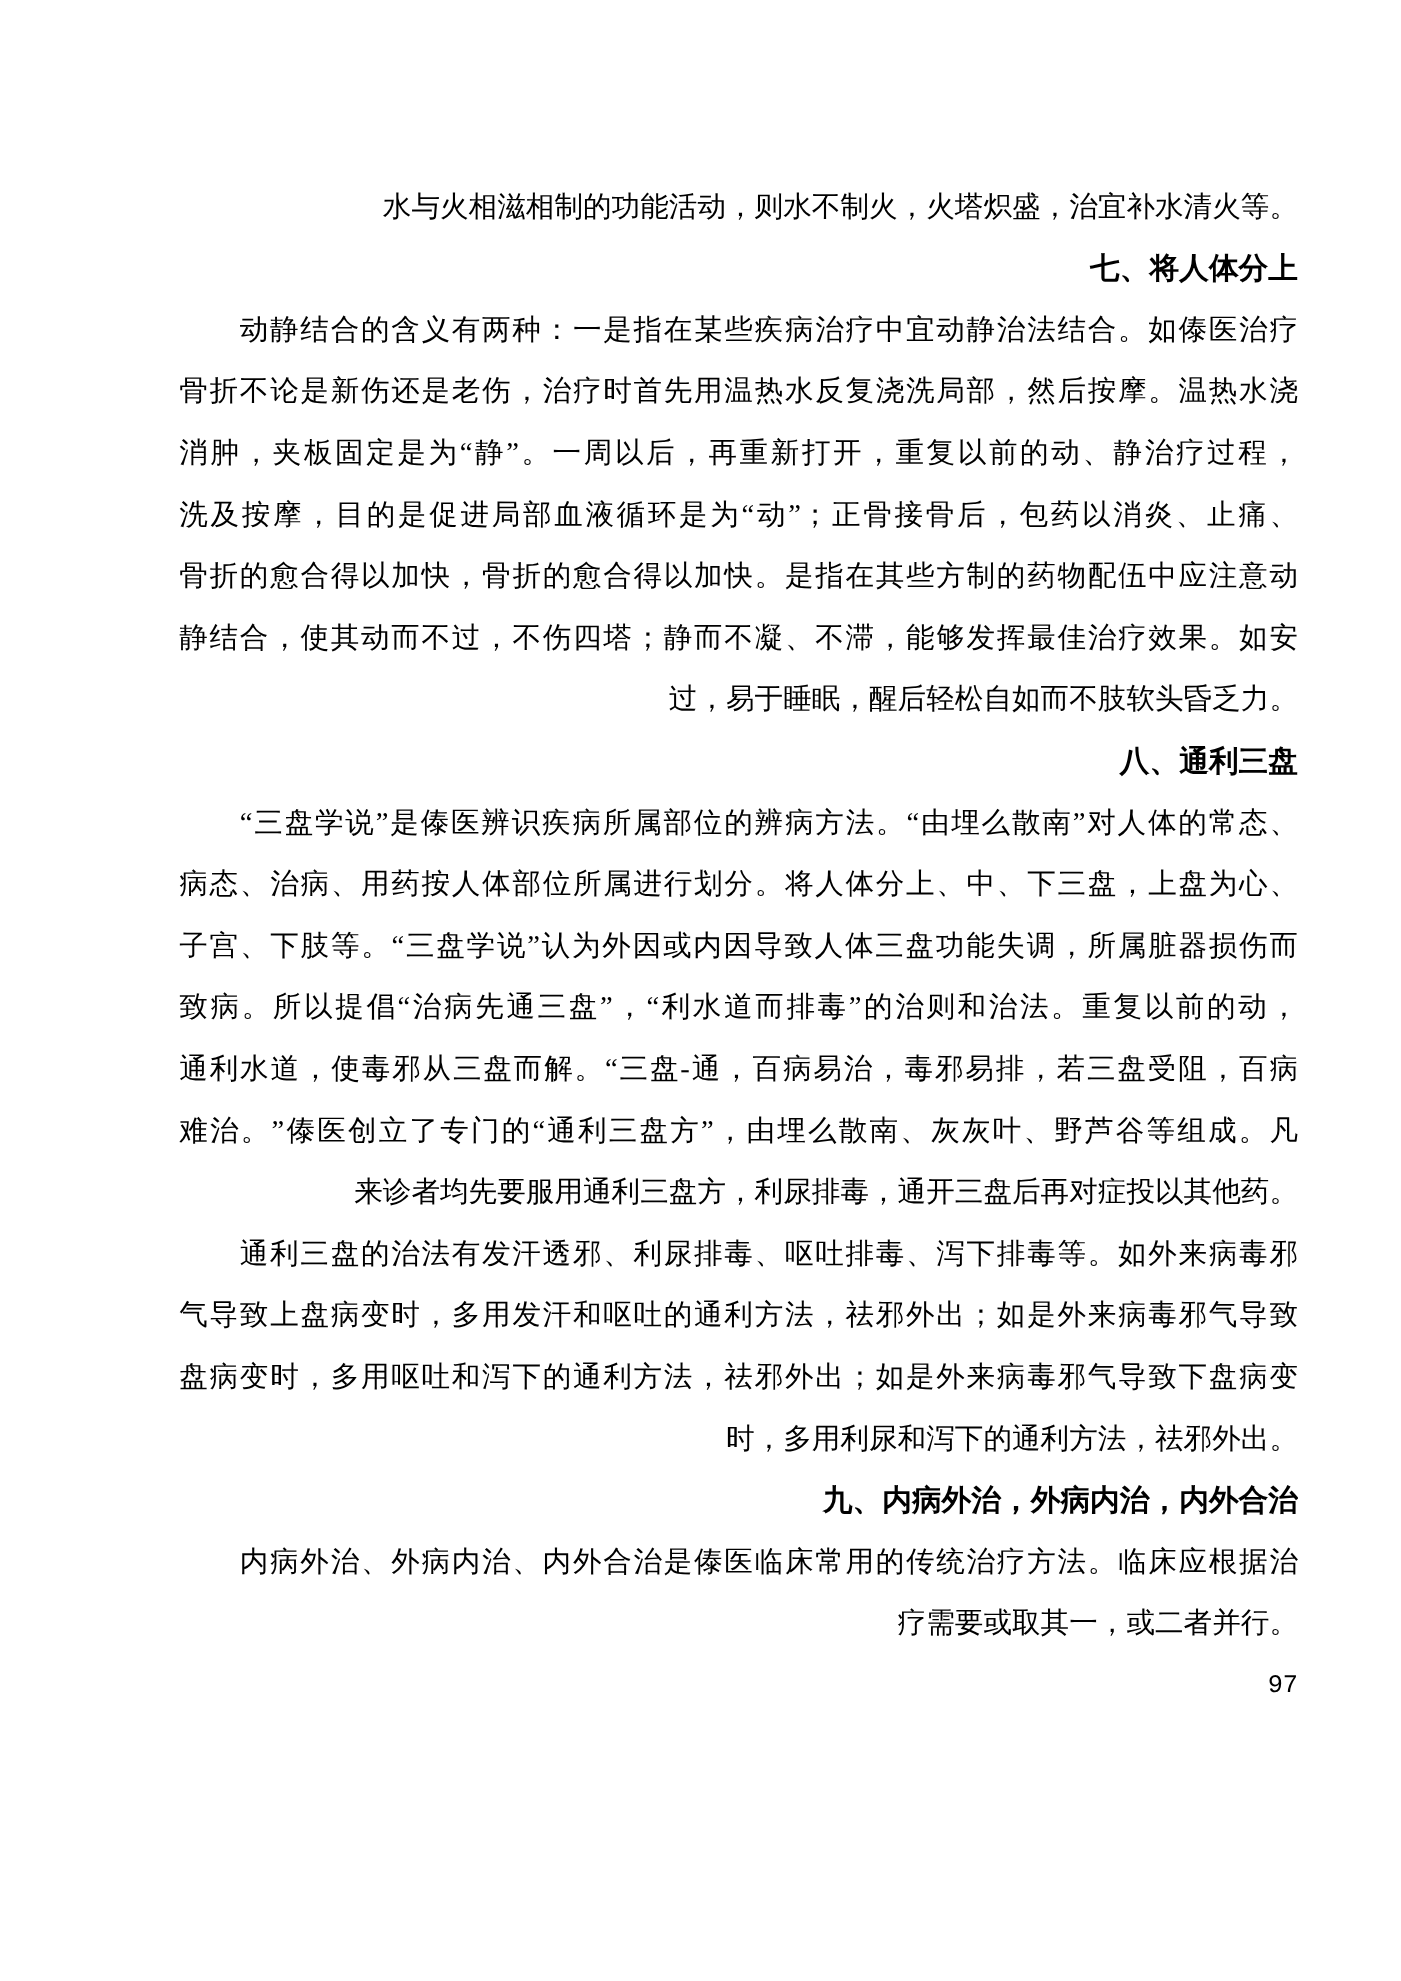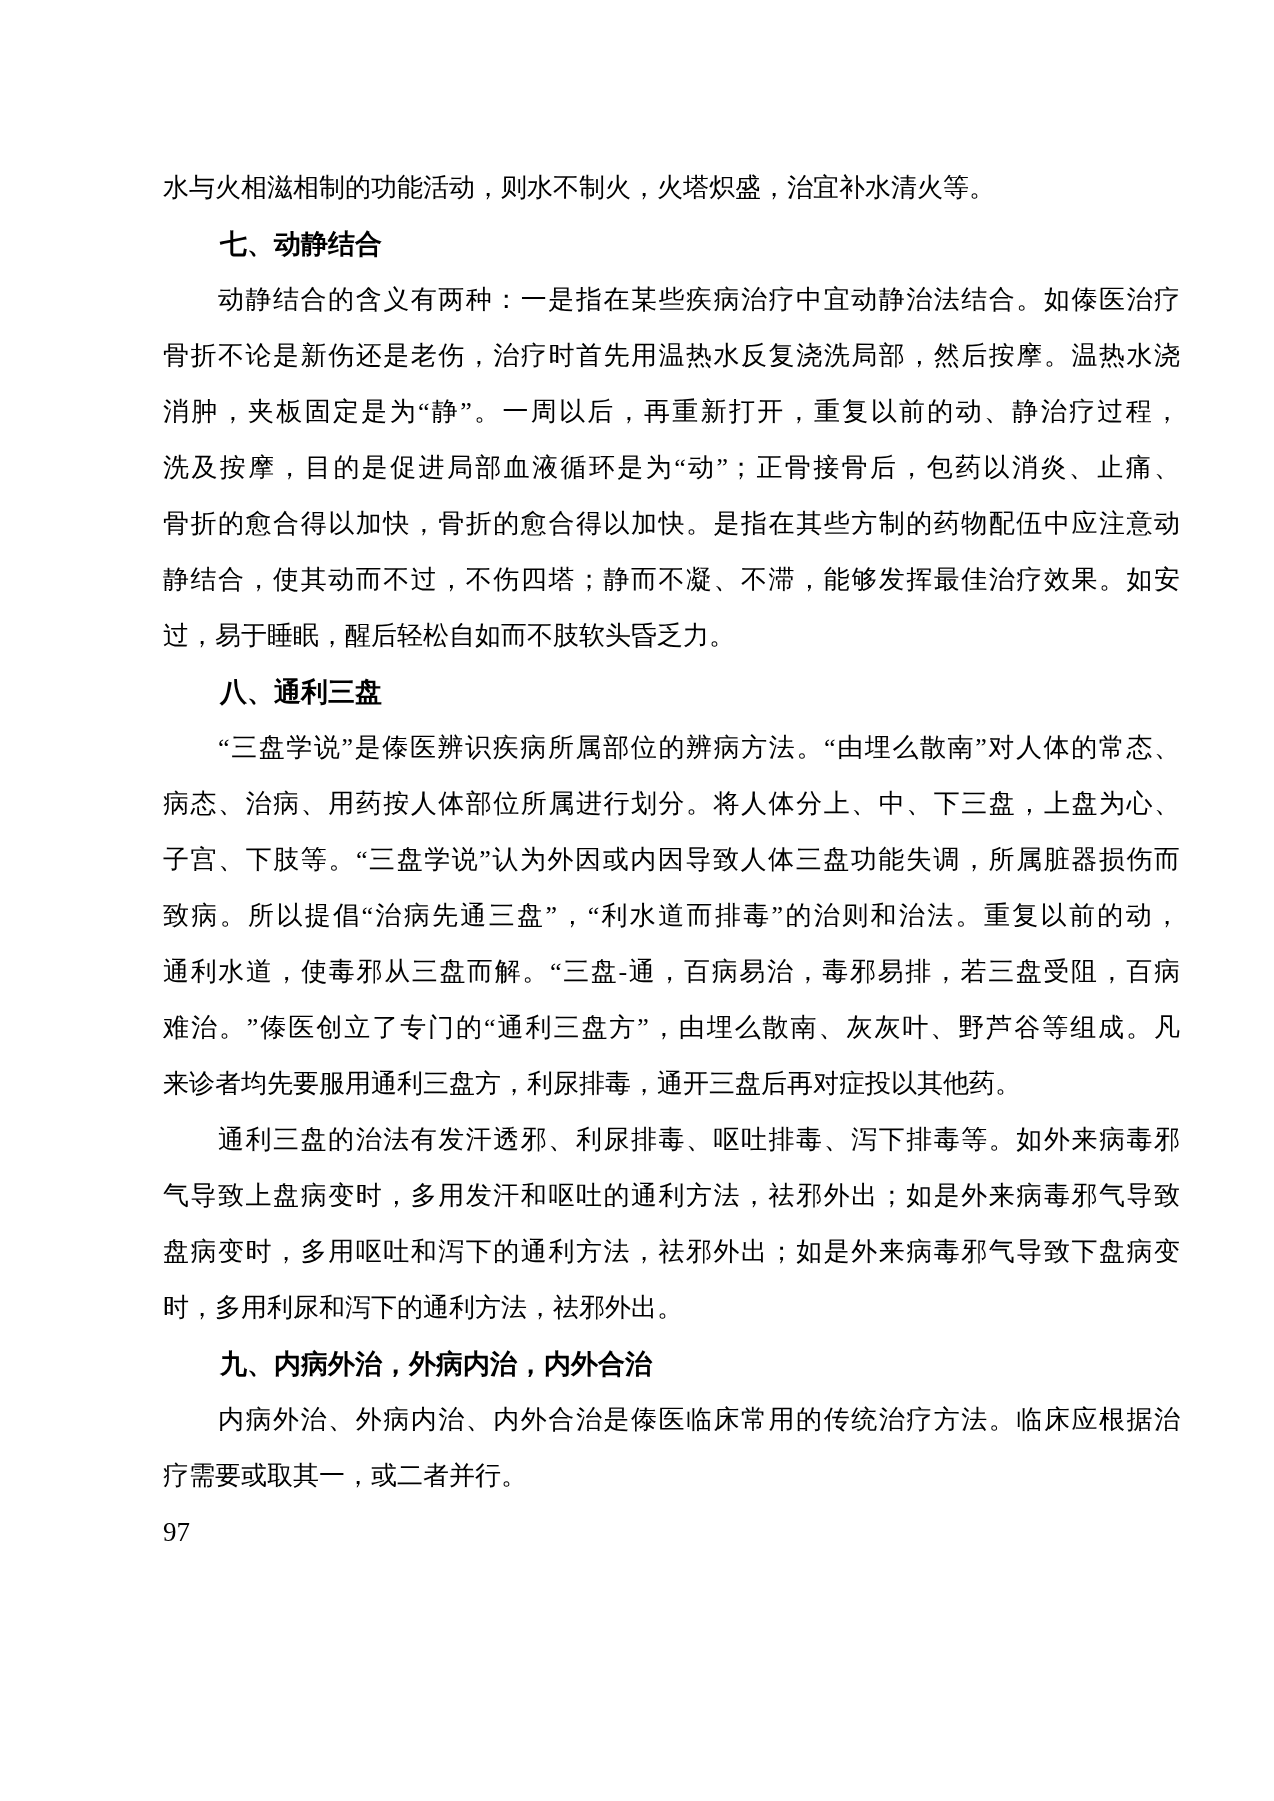--- a/index.html
+++ b/index.html
@@ -16,53 +16,53 @@
     color: #000000;
     padding: 160px 94px 0 163px;
     font-family: "Liberation Serif", "DejaVu Serif", serif;
     overflow: hidden;
   }
   .doc-body { width: 100%; }
   .line {
     height: 56px;
     line-height: 56px;
     font-size: 26px;
-    text-align: left;
+    text-align: right;
     overflow: hidden;
   }
   .line.fill {
     text-align: justify;
     text-align-last: justify;
     text-justify: inter-character;
   }
   .line.indent {
     text-indent: 55px;
   }
   .line.heading {
     font-family: "Liberation Sans", "DejaVu Sans", sans-serif;
     font-weight: 700;
     text-indent: 57px;
     font-size: 27px;
   }
   .page-number {
     height: 56px;
     line-height: 56px;
-    font-size: 27px;
-    text-align: left;
-    font-family: Liberation Serif, serif;
+    font-size: 23px;
+    text-align: right;
+    font-family: Liberation Mono, monospace;
     color: #000000;
   }
 </style>
 </head>
 <body>
 
 <div class="page">
   <div class="doc-body" id="doc-body">
       <div class="line">水与火相滋相制的功能活动，则水不制火，火塔炽盛，治宜补水清火等。</div>
-      <div class="line heading indent">七、动静结合</div>
+      <div class="line heading indent">七、将人体分上</div>
       <div class="line indent fill">动静结合的含义有两种：一是指在某些疾病治疗中宜动静治法结合。如傣医治疗</div>
       <div class="line fill">骨折不论是新伤还是老伤，治疗时首先用温热水反复浇洗局部，然后按摩。温热水浇</div>
       <div class="line fill">消肿，夹板固定是为“静”。一周以后，再重新打开，重复以前的动、静治疗过程，</div>
       <div class="line fill">洗及按摩，目的是促进局部血液循环是为“动”；正骨接骨后，包药以消炎、止痛、</div>
       <div class="line fill">骨折的愈合得以加快，骨折的愈合得以加快。是指在其些方制的药物配伍中应注意动</div>
       <div class="line fill">静结合，使其动而不过，不伤四塔；静而不凝、不滞，能够发挥最佳治疗效果。如安</div>
       <div class="line">过，易于睡眠，醒后轻松自如而不肢软头昏乏力。</div>
       <div class="line heading indent">八、通利三盘</div>
       <div class="line indent fill">“三盘学说”是傣医辨识疾病所属部位的辨病方法。“由埋么散南”对人体的常态、</div>
       <div class="line fill">病态、治病、用药按人体部位所属进行划分。将人体分上、中、下三盘，上盘为心、</div>

